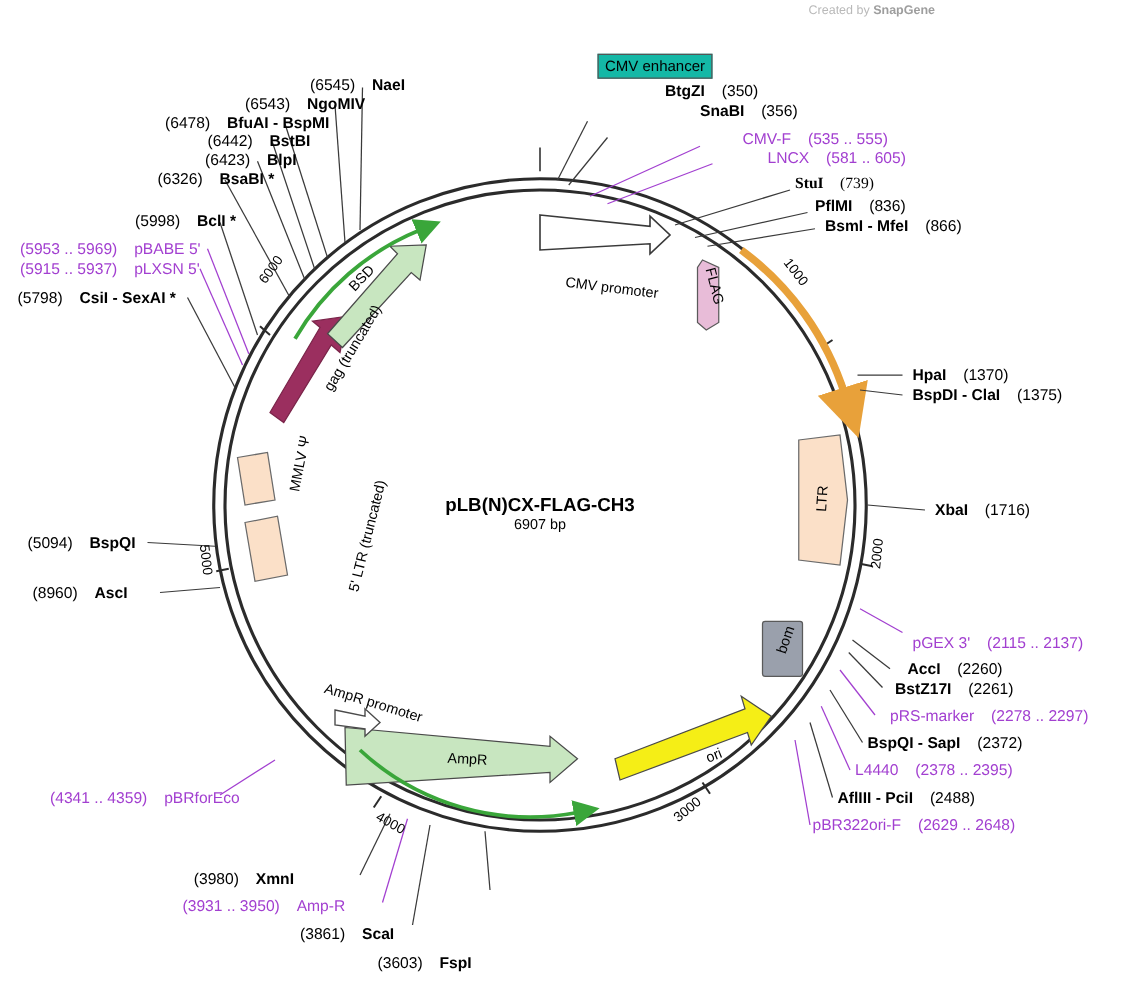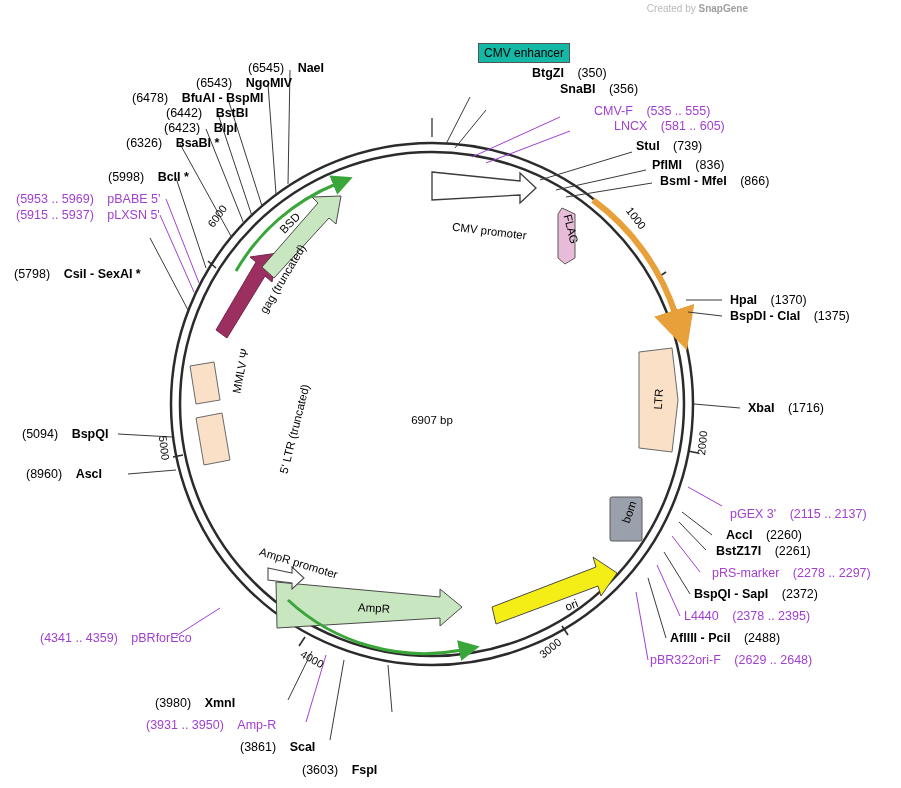--- a/index.html
+++ b/index.html
@@ -163,20 +163,21 @@
 
       <path d="M232 238 L180 144"></path>
       <path d="M244 224 L206 129"></path>
       <path d="M252 216 L218 114"></path>
       <path d="M262 206 L228 99"></path>
       <path d="M276 194 L268 84"></path>
       <path d="M288 184 L290 70"></path>
     </g>
   </svg>
 
+  <div class="center-title" style="left:332px;top:396px;width:200px;">pLB(N)CX-FLAG-CH3</div>
   <div class="center-sub" style="left:332px;top:414px;width:200px;">6907 bp</div>
 
   <div class="lbl tickfont" style="left:624px;top:211px;transform:rotate(52deg);">1000</div>
   <div class="lbl tickfont" style="left:690px;top:436px;transform:rotate(-84deg);">2000</div>
   <div class="lbl tickfont" style="left:538px;top:641px;transform:rotate(-39deg);">3000</div>
   <div class="lbl tickfont" style="left:300px;top:652px;transform:rotate(29deg);">4000</div>
   <div class="lbl tickfont" style="left:152px;top:441px;transform:rotate(83deg);">5000</div>
   <div class="lbl tickfont" style="left:205px;top:209px;transform:rotate(-54deg);">6000</div>
 
   <div class="lbl feat-text" style="left:452px;top:224px;transform:rotate(7deg);">CMV promoter</div>
@@ -204,21 +205,21 @@
 
   <div class="lbl" style="left:594px;top:104px;">
     <span class="purple">CMV-F</span>
     <span class="purple" style="margin-left:10px;">(535 .. 555)</span>
   </div>
   <div class="lbl" style="left:614px;top:119px;">
     <span class="purple">LNCX</span>
     <span class="purple" style="margin-left:10px;">(581 .. 605)</span>
   </div>
 
-  <div class="lbl" style="left:636px;top:139px;">
+  <div class="lbl" style="left:636px;top:139px;font-family:Liberation Serif, serif;">
     <span class="bold">StuI</span>
     <span class="pos" style="margin-left:10px;">(739)</span>
   </div>
   <div class="lbl" style="left:652px;top:158px;">
     <span class="bold">PflMI</span>
     <span class="pos" style="margin-left:10px;">(836)</span>
   </div>
   <div class="lbl" style="left:660px;top:174px;">
     <span class="bold">BsmI  -  MfeI</span>
     <span class="pos" style="margin-left:10px;text-align:center;">(866)</span>
@@ -293,21 +294,21 @@
 
   <div class="lbl" style="left:26px;top:467px;">
     <span class="pos">(8960)</span>
     <span class="bold" style="margin-left:10px;">AscI</span>
   </div>
   <div class="lbl" style="left:22px;top:427px;">
     <span class="pos">(5094)</span>
     <span class="bold" style="margin-left:10px;">BspQI</span>
   </div>
 
-  <div class="lbl" style="left:14px;top:231px;margin-top:36px;">
+  <div class="lbl" style="left:14px;top:231px;">
     <span class="pos">(5798)</span>
     <span class="bold" style="margin-left:10px;">CsiI  -  SexAI *</span>
   </div>
   <div class="lbl" style="left:16px;top:208px;">
     <span class="purple">(5915 .. 5937)</span>
     <span class="purple" style="margin-left:10px;">pLXSN 5'</span>
   </div>
   <div class="lbl" style="left:16px;top:192px;">
     <span class="purple">(5953 .. 5969)</span>
     <span class="purple" style="margin-left:10px;">pBABE 5'</span>

